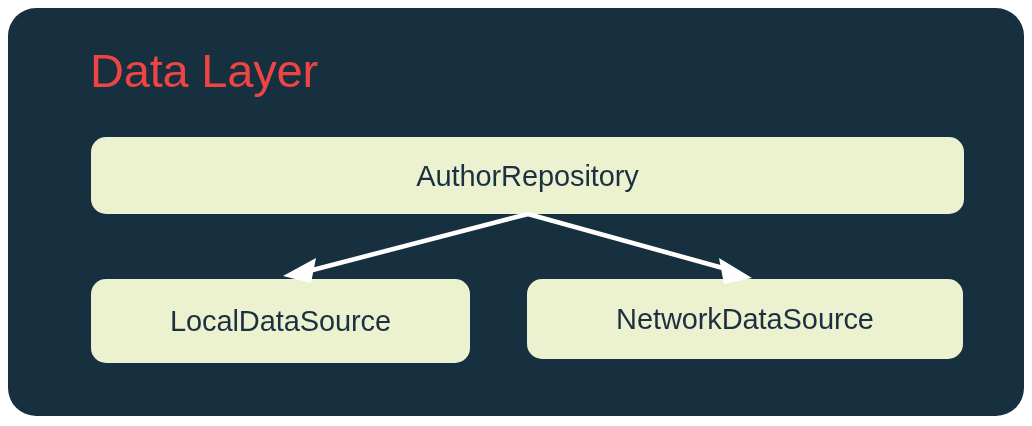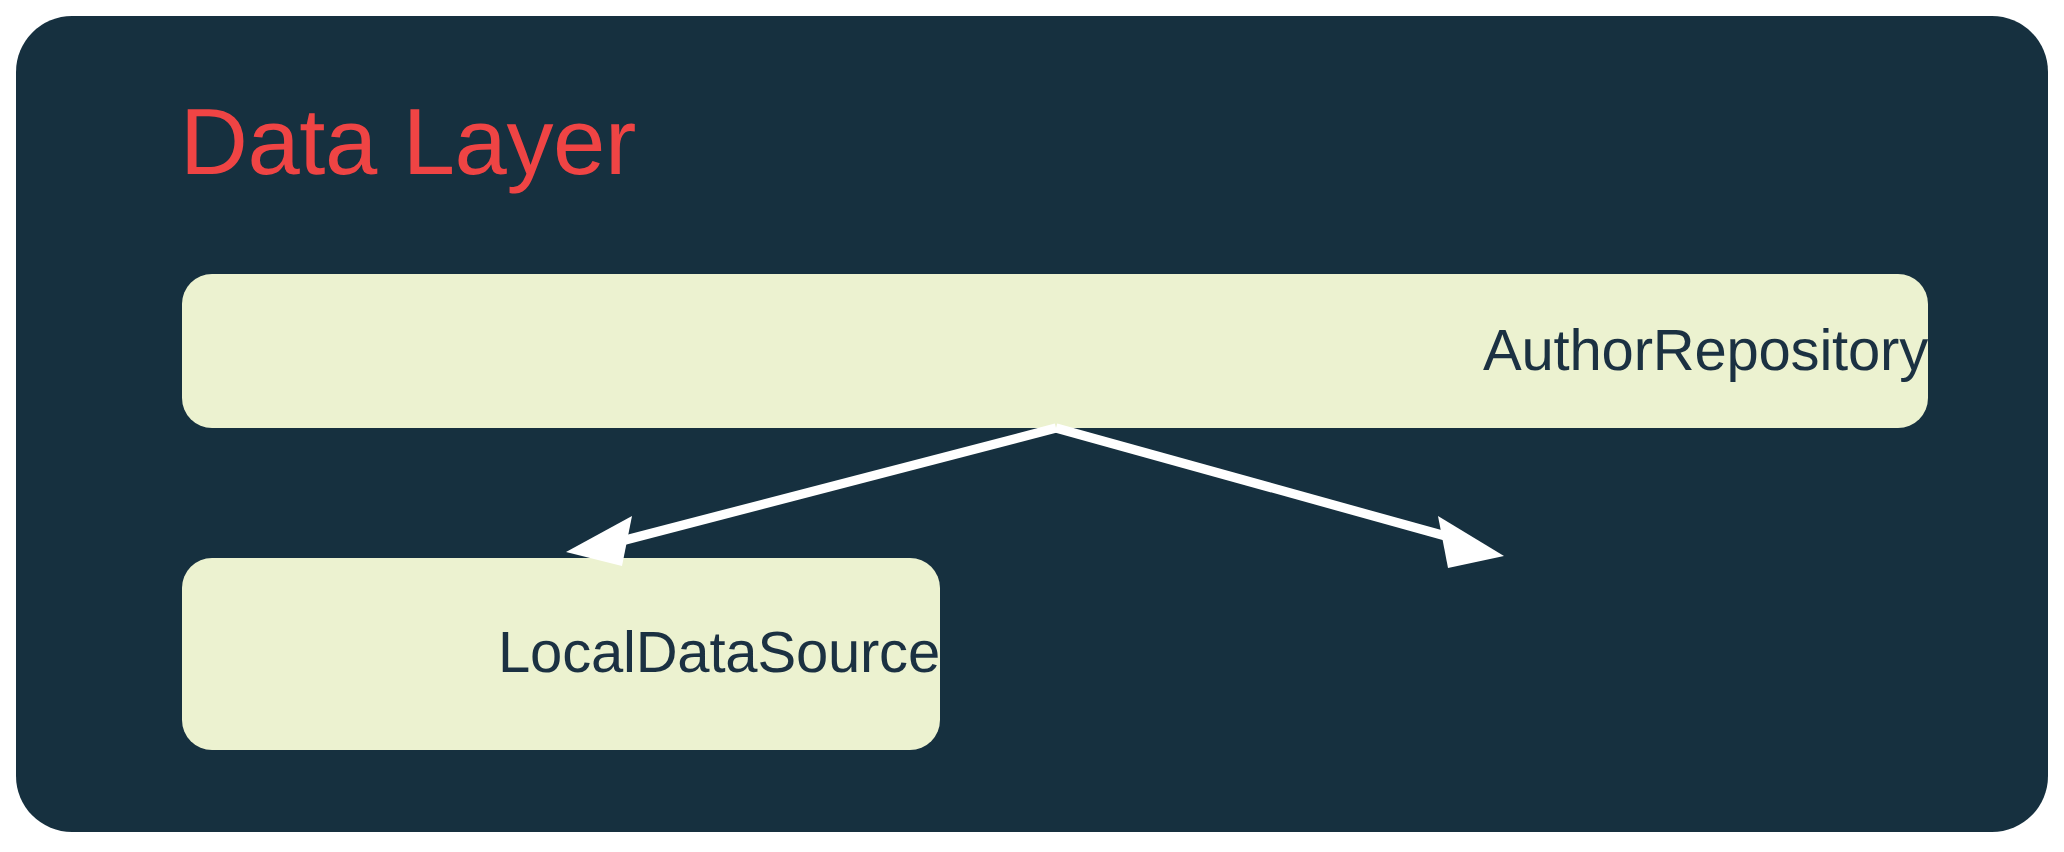--- a/index.html
+++ b/index.html
@@ -39,42 +39,42 @@
     color: #ef4444;
     letter-spacing: -0.2px;
     white-space: nowrap;
   }
   .node-box {
     position: absolute;
     background: #ECF2D0;
     border-radius: 15px;
     display: flex;
     align-items: center;
-    justify-content: flex-end;
+    justify-content: center;
     box-sizing: border-box;
   }
   .node-label {
     font-size: 29px;
     line-height: 34px;
     font-weight: 400;
     color: #1B3142;
     letter-spacing: -0.1px;
     white-space: nowrap;
   }
   #node-repository {
     left: 91px;
     top: 137px;
     width: 873px;
     height: 77px;
   }
   #node-local {
     left: 91px;
     top: 279px;
     width: 379px;
-    height: 96px;
+    height: 84px;
   }
   #node-network {
     left: 527px;
     top: 279px;
     width: 436px;
     height: 80px;
   }
   .edge-layer {
     position: absolute;
     left: 0;
@@ -96,20 +96,23 @@
   </div>
 
   <div class="node-box" id="node-repository">
     <span class="node-label">AuthorRepository</span>
   </div>
 
   <div class="node-box" id="node-local">
     <span class="node-label">LocalDataSource</span>
   </div>
 
+  <div class="node-box" id="node-network">
+    <span class="node-label">NetworkDataSource</span>
+  </div>
 
   <svg class="edge-layer" viewBox="0 0 1032 426">
 
     <g>
       <line x1="528" y1="214" x2="305" y2="272" stroke="#FFFFFF" stroke-width="4.6" stroke-linecap="butt"></line>
       <polygon points="283,276 316,258 311,283" fill="#FFFFFF"></polygon>
     </g>
 
     <g>
       <line x1="528" y1="214" x2="730" y2="270" stroke="#FFFFFF" stroke-width="4.6" stroke-linecap="butt"></line>

